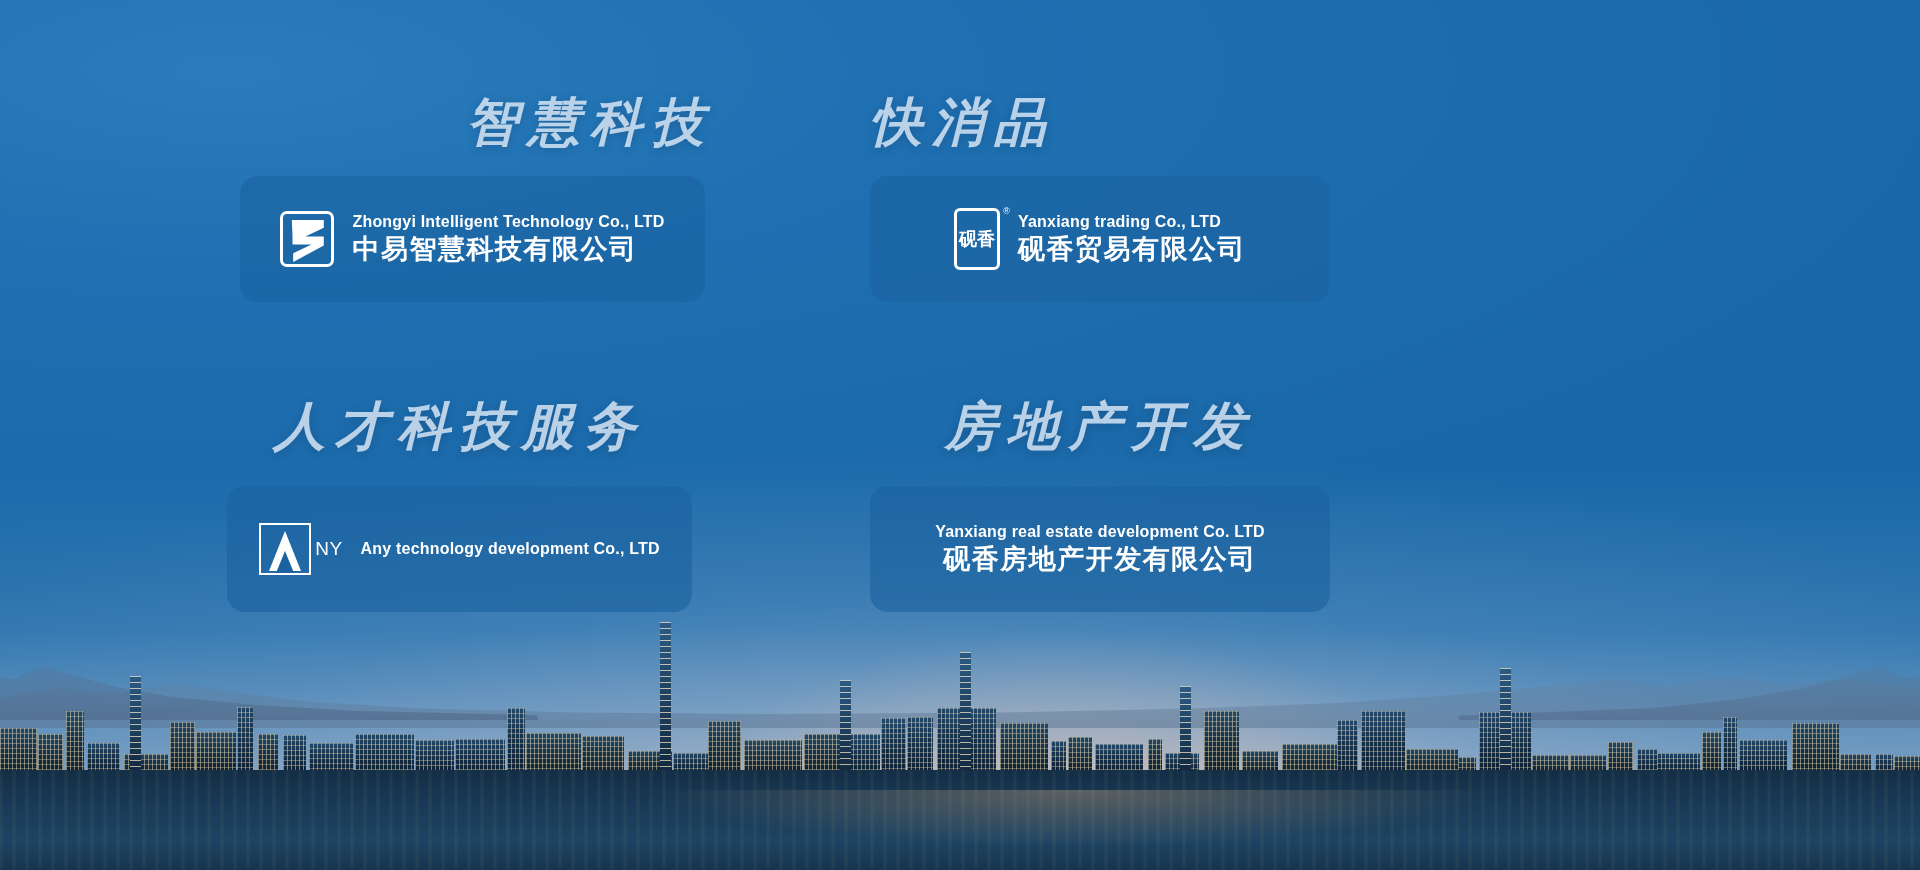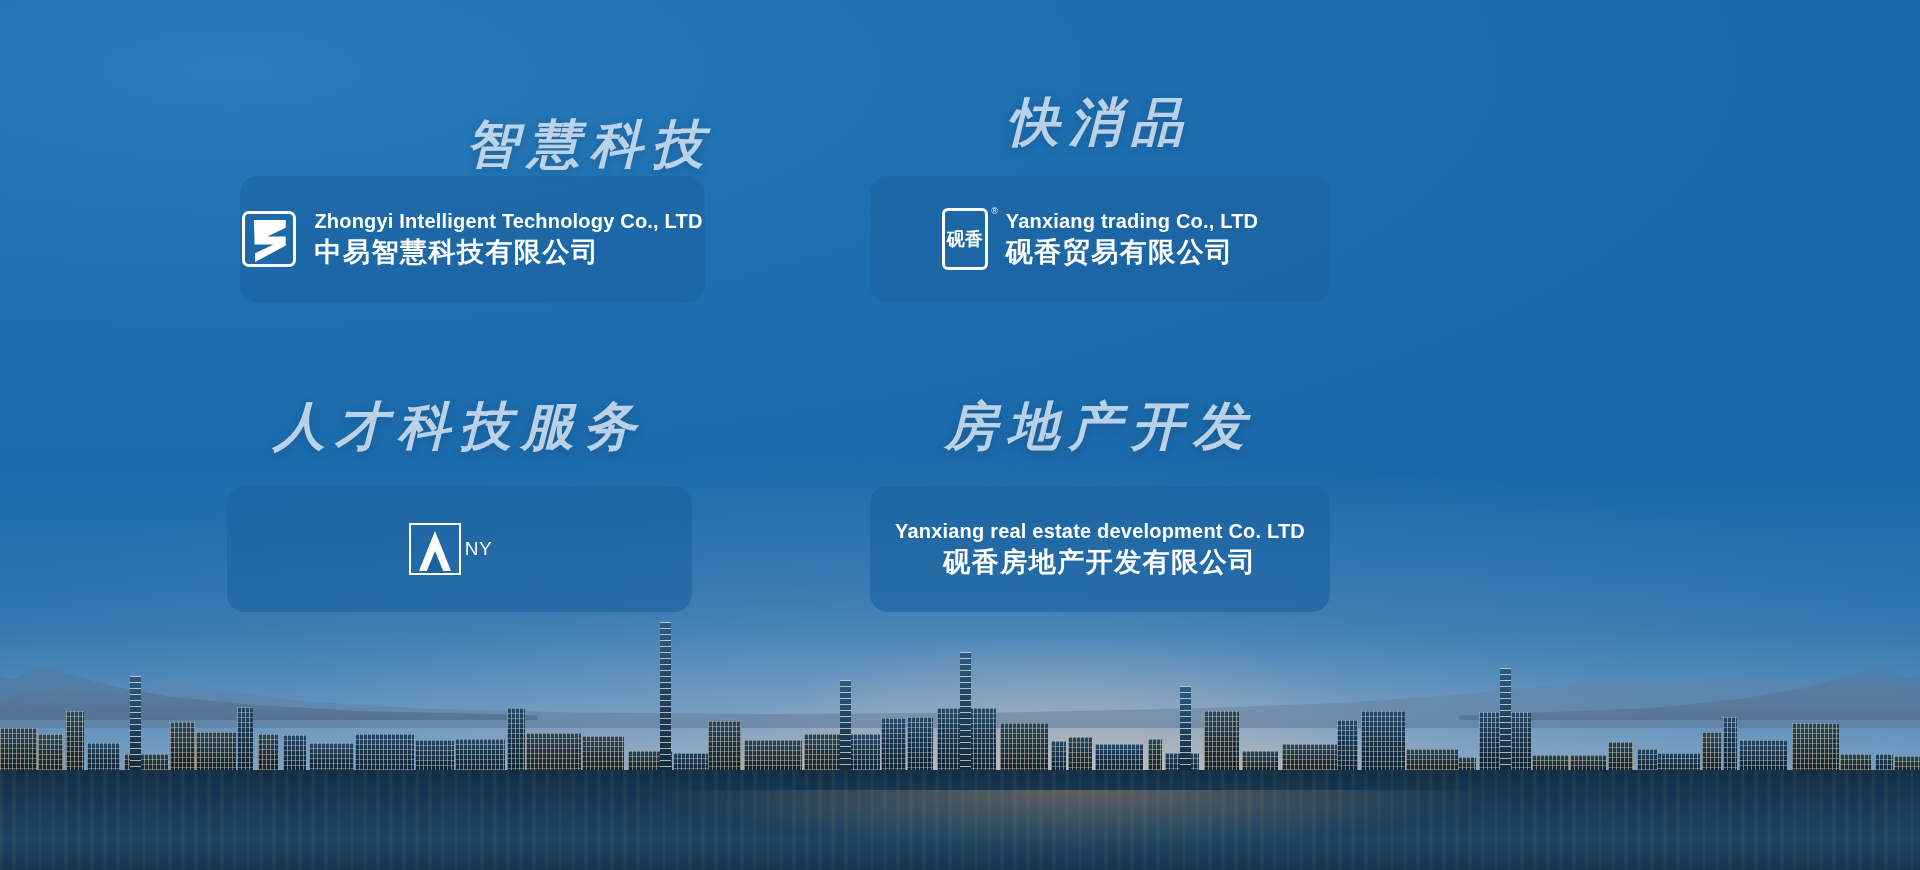--- a/index.html
+++ b/index.html
@@ -109,21 +109,21 @@
     justify-content:center;
     gap:18px;
     padding:0 26px;
   }
 
   .logo { flex:0 0 auto; display:flex; align-items:center; justify-content:center; }
 
   .names { display:flex; flex-direction:column; justify-content:center; }
   .name-en {
     color:#ffffff;
-    font-size:20px;
+    font-size:16px;
     font-weight:700;
     letter-spacing:.2px;
     line-height:1.35;
     white-space:nowrap;
   }
   .name-cn {
     color:#ffffff;
     font-size:27px;
     font-weight:700;
     letter-spacing:1.5px;
@@ -254,36 +254,36 @@
     </div>
 
   <div class="water2"></div>
   <div class="reflect-warm"></div>
   <div class="reflect"></div>
 </div>
 
 <div id="content">
 
   <div class="quad" style="left:240px; top:96px; width:700px;">
-    <div class="cat-title" style="text-align:center; width:700px;margin-top:22px;">智慧科技</div>
+    <div class="cat-title" style="text-align:center; width:700px;">智慧科技</div>
     <div class="card" style="position:absolute; left:0; top:80px; width:465px; height:126px;">
       <span class="logo">
         <span class="mark-z">
             <span class="bolt"></span>
           </span>
       </span>
       <span class="names">
         <span class="name-en">Zhongyi Intelligent Technology Co., LTD</span>
         <span class="name-cn">中易智慧科技有限公司</span>
       </span>
     </div>
   </div>
 
   <div class="quad" style="left:870px; top:96px; width:700px;">
-    <div class="cat-title" style="text-align:center; width:460px;">快消品</div>
+    <div class="cat-title" style="width:460px;">快消品</div>
     <div class="card" style="position:absolute; left:0; top:80px; width:460px; height:126px;">
       <span class="logo">
         <span class="mark-seal">
           <span>砚香</span>
           <span class="reg">®</span>
         </span>
       </span>
       <span class="names">
         <span class="name-en">Yanxiang trading Co., LTD</span>
         <span class="name-cn">砚香贸易有限公司</span>
@@ -294,20 +294,21 @@
   <div class="quad" style="left:227px; top:400px; width:700px;">
     <div class="cat-title" style="text-align:center; width:465px;">人才科技服务</div>
     <div class="card" style="position:absolute; left:0; top:86px; width:465px; height:126px;">
       <span class="logo">
         <span class="mark-any">
           <span class="tri"></span>
           <span class="wordmark">NY</span>
         </span>
       </span>
       <span class="names">
+        <span class="name-en">Any technology development Co., LTD</span>
       </span>
     </div>
   </div>
 
   <div class="quad" style="left:870px; top:400px; width:700px;">
     <div class="cat-title" style="text-align:center; width:460px;">房地产开发</div>
     <div class="card" style="position:absolute; left:0; top:86px; width:460px; height:126px;">
       <span class="names centered">
         <span class="name-en">Yanxiang real estate development Co. LTD</span>
         <span class="name-cn">砚香房地产开发有限公司</span>

